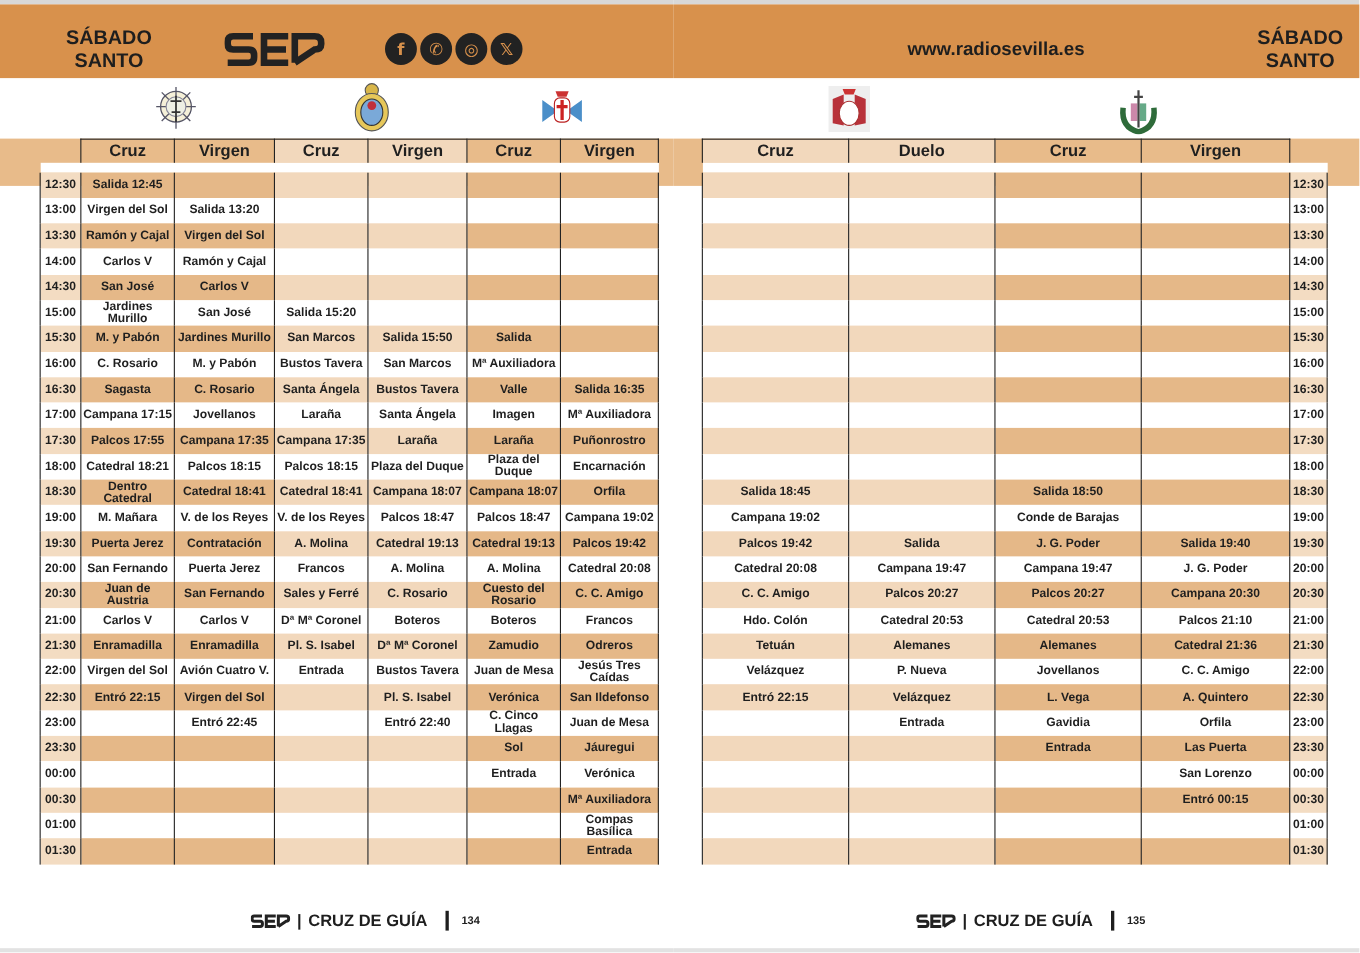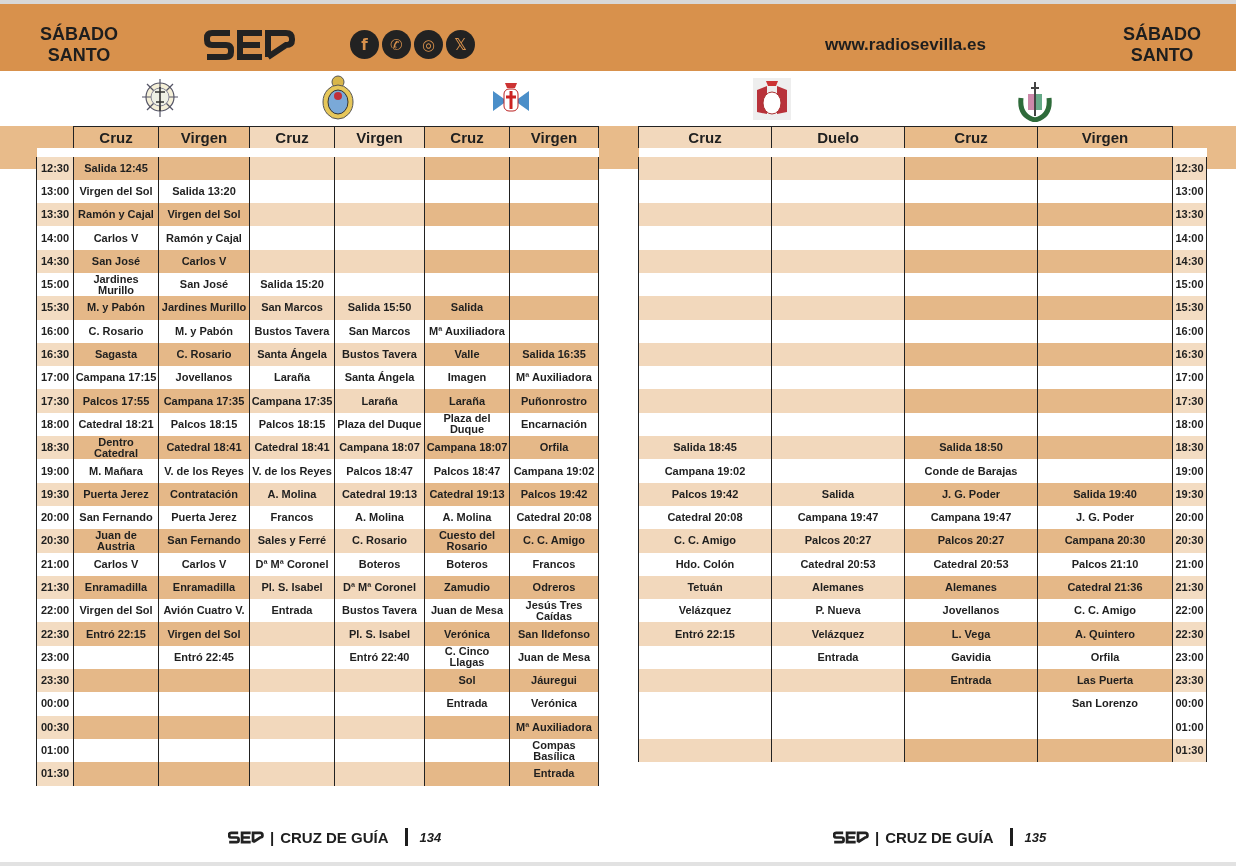--- a/index.html
+++ b/index.html
@@ -5,21 +5,21 @@
   * { box-sizing: border-box; margin: 0; padding: 0; }
   html, body { width: 1236px; height: 866px; background: #ffffff; overflow: hidden; }
   body { font-family: "Liberation Sans", sans-serif; font-weight: bold; color: #1f1f1f; position: relative; }
 
   .page { position: absolute; top: 0; height: 866px; background: #fff; }
   .page.left { left: 0; width: 612px; }
   .page.right { left: 612px; width: 624px; }
 
   .topstrip { position: absolute; left: 0; right: 0; top: 0; height: 4px; background: #d8d8d8; }
   .banner { position: absolute; left: 0; right: 0; top: 4px; height: 67px; background: #d8914c; }
-  .banner .title { position: absolute; top: 20px; font-size: 18px; line-height: 21px; text-align: center; color: #1e1e1e; }
+  .banner .title { position: absolute; top: 20px; font-size: 18px; line-height: 21px; text-align: center; color: #1e1e1e; margin-left: 20px; }
   .page.left .banner .title { left: 34px; width: 90px; }
   .page.right .banner .title { left: 500px; width: 100px; }
   .ser-logo { position: absolute; left: 204px; top: 23px; width: 92px; height: 36px; }
   .social { position: absolute; left: 350px; top: 26px; display: flex; gap: 3px; }
   .social .ic { width: 29px; height: 29px; border-radius: 50%; background: #222; color: #d8914c; display: flex; align-items: center; justify-content: center; font-size: 15px; font-family: "DejaVu Sans", sans-serif; }
   .url { position: absolute; left: 213px; top: 31px; font-size: 17px; color: #1e1e1e; }
 
   .crest { position: absolute; top: 77px; width: 44px; height: 44px; }
 
   .hdr-bg { position: absolute; top: 126px; height: 43px; background: #e8bb8a; }
@@ -32,21 +32,21 @@
   td.time { font-size: 11.5px; }
   tr.odd td.time { background: #f3dcc2; margin-left: 20px; }
   tr.even td { background: #fff; }
   tr.odd td.c-dark { background: #e5b888; }
   tr.odd td.c-light { background: #f2d8bc; }
   td.sm { font-size: 9.5px; margin-left: 18px; }
 
   .footer { position: absolute; top: 828px; font-size: 15px; display: flex; align-items: center; gap: 6px; color: #1e1e1e; }
   .footer .ser-mini { width: 36px; height: 15px; }
   .footer .bar { width: 3px; height: 18px; background: #1e1e1e; margin: 0 6px 0 10px; }
-  .footer .pg { font-size: 13px; font-style: italic; }
+  .footer .pg { font-size: 10px; }
   .bottomstrip { position: absolute; left: 0; right: 0; bottom: 0; height: 4px; background: #e2e2e2; }
 </style>
 </head>
 <body>
 
 <div class="page left">
   <div class="topstrip"></div>
   <div class="banner">
     <div class="title">
       <div>SÁBADO</div>
@@ -585,20 +585,27 @@
           <td class="c-dark">Las Puerta</td>
           <td class="time">23:30</td>
         </tr>
         <tr class="even">
           <td class="c-light"></td>
           <td class="c-light"></td>
           <td class="c-dark"></td>
           <td class="c-dark">San Lorenzo</td>
           <td class="time">00:00</td>
         </tr>
+        <tr class="odd">
+          <td class="c-light"></td>
+          <td class="c-light"></td>
+          <td class="c-dark"></td>
+          <td class="c-dark">Entró 00:15</td>
+          <td class="time">00:30</td>
+        </tr>
         <tr class="even">
           <td class="c-light"></td>
           <td class="c-light"></td>
           <td class="c-dark"></td>
           <td class="c-dark"></td>
           <td class="time">01:00</td>
         </tr>
         <tr class="odd">
           <td class="c-light"></td>
           <td class="c-light"></td>

